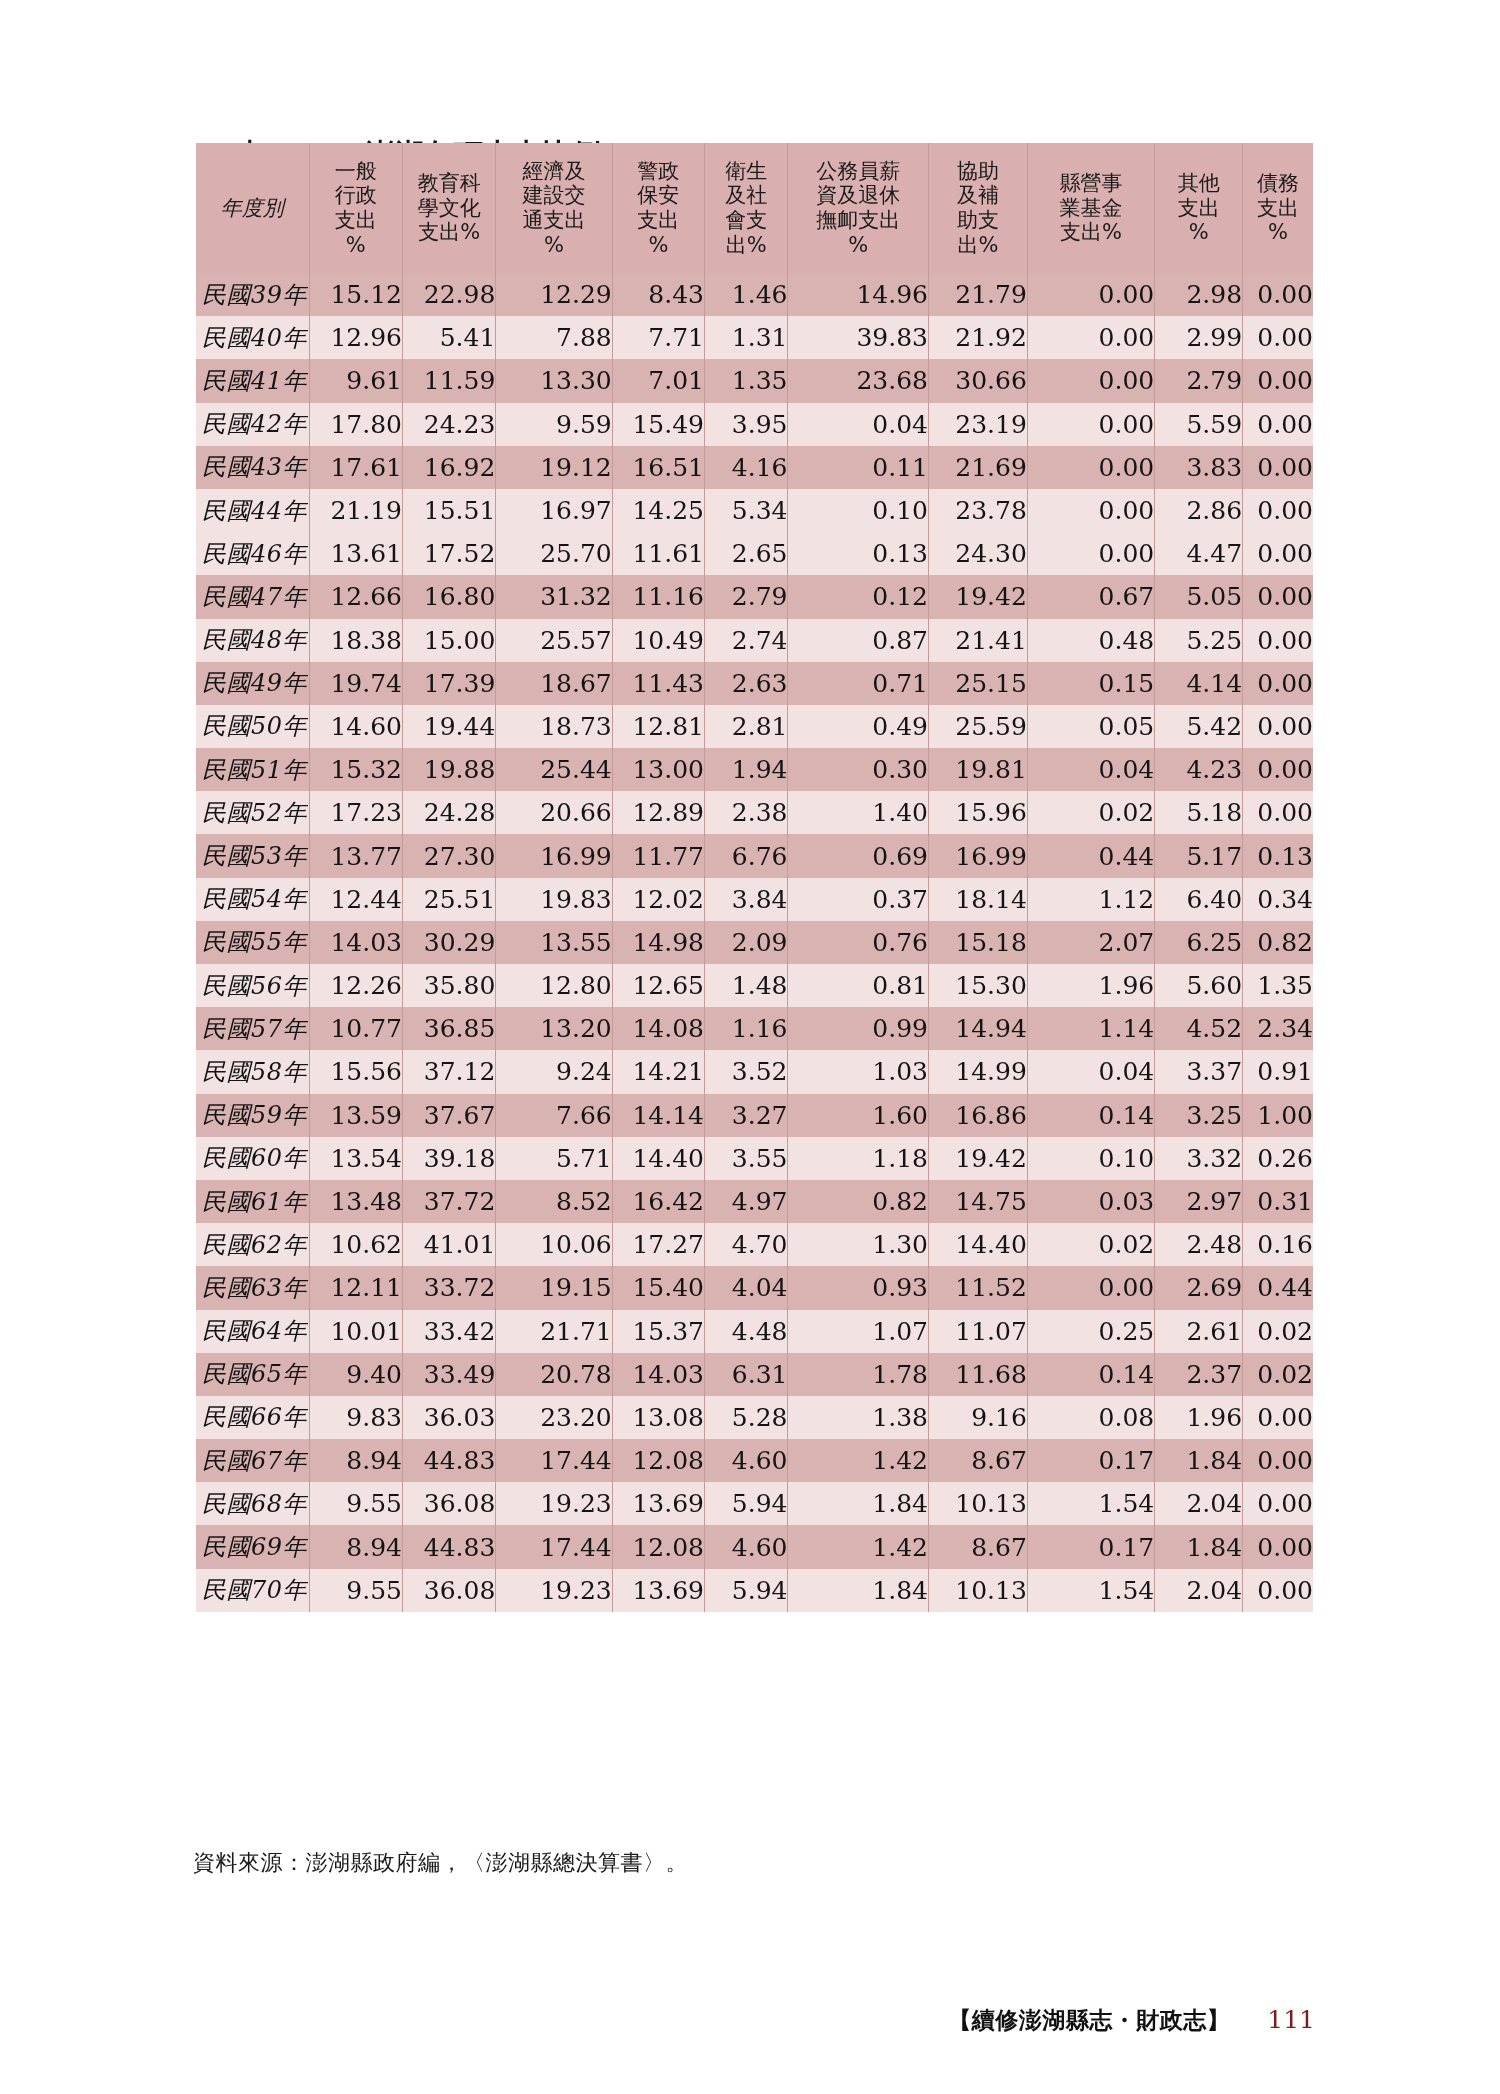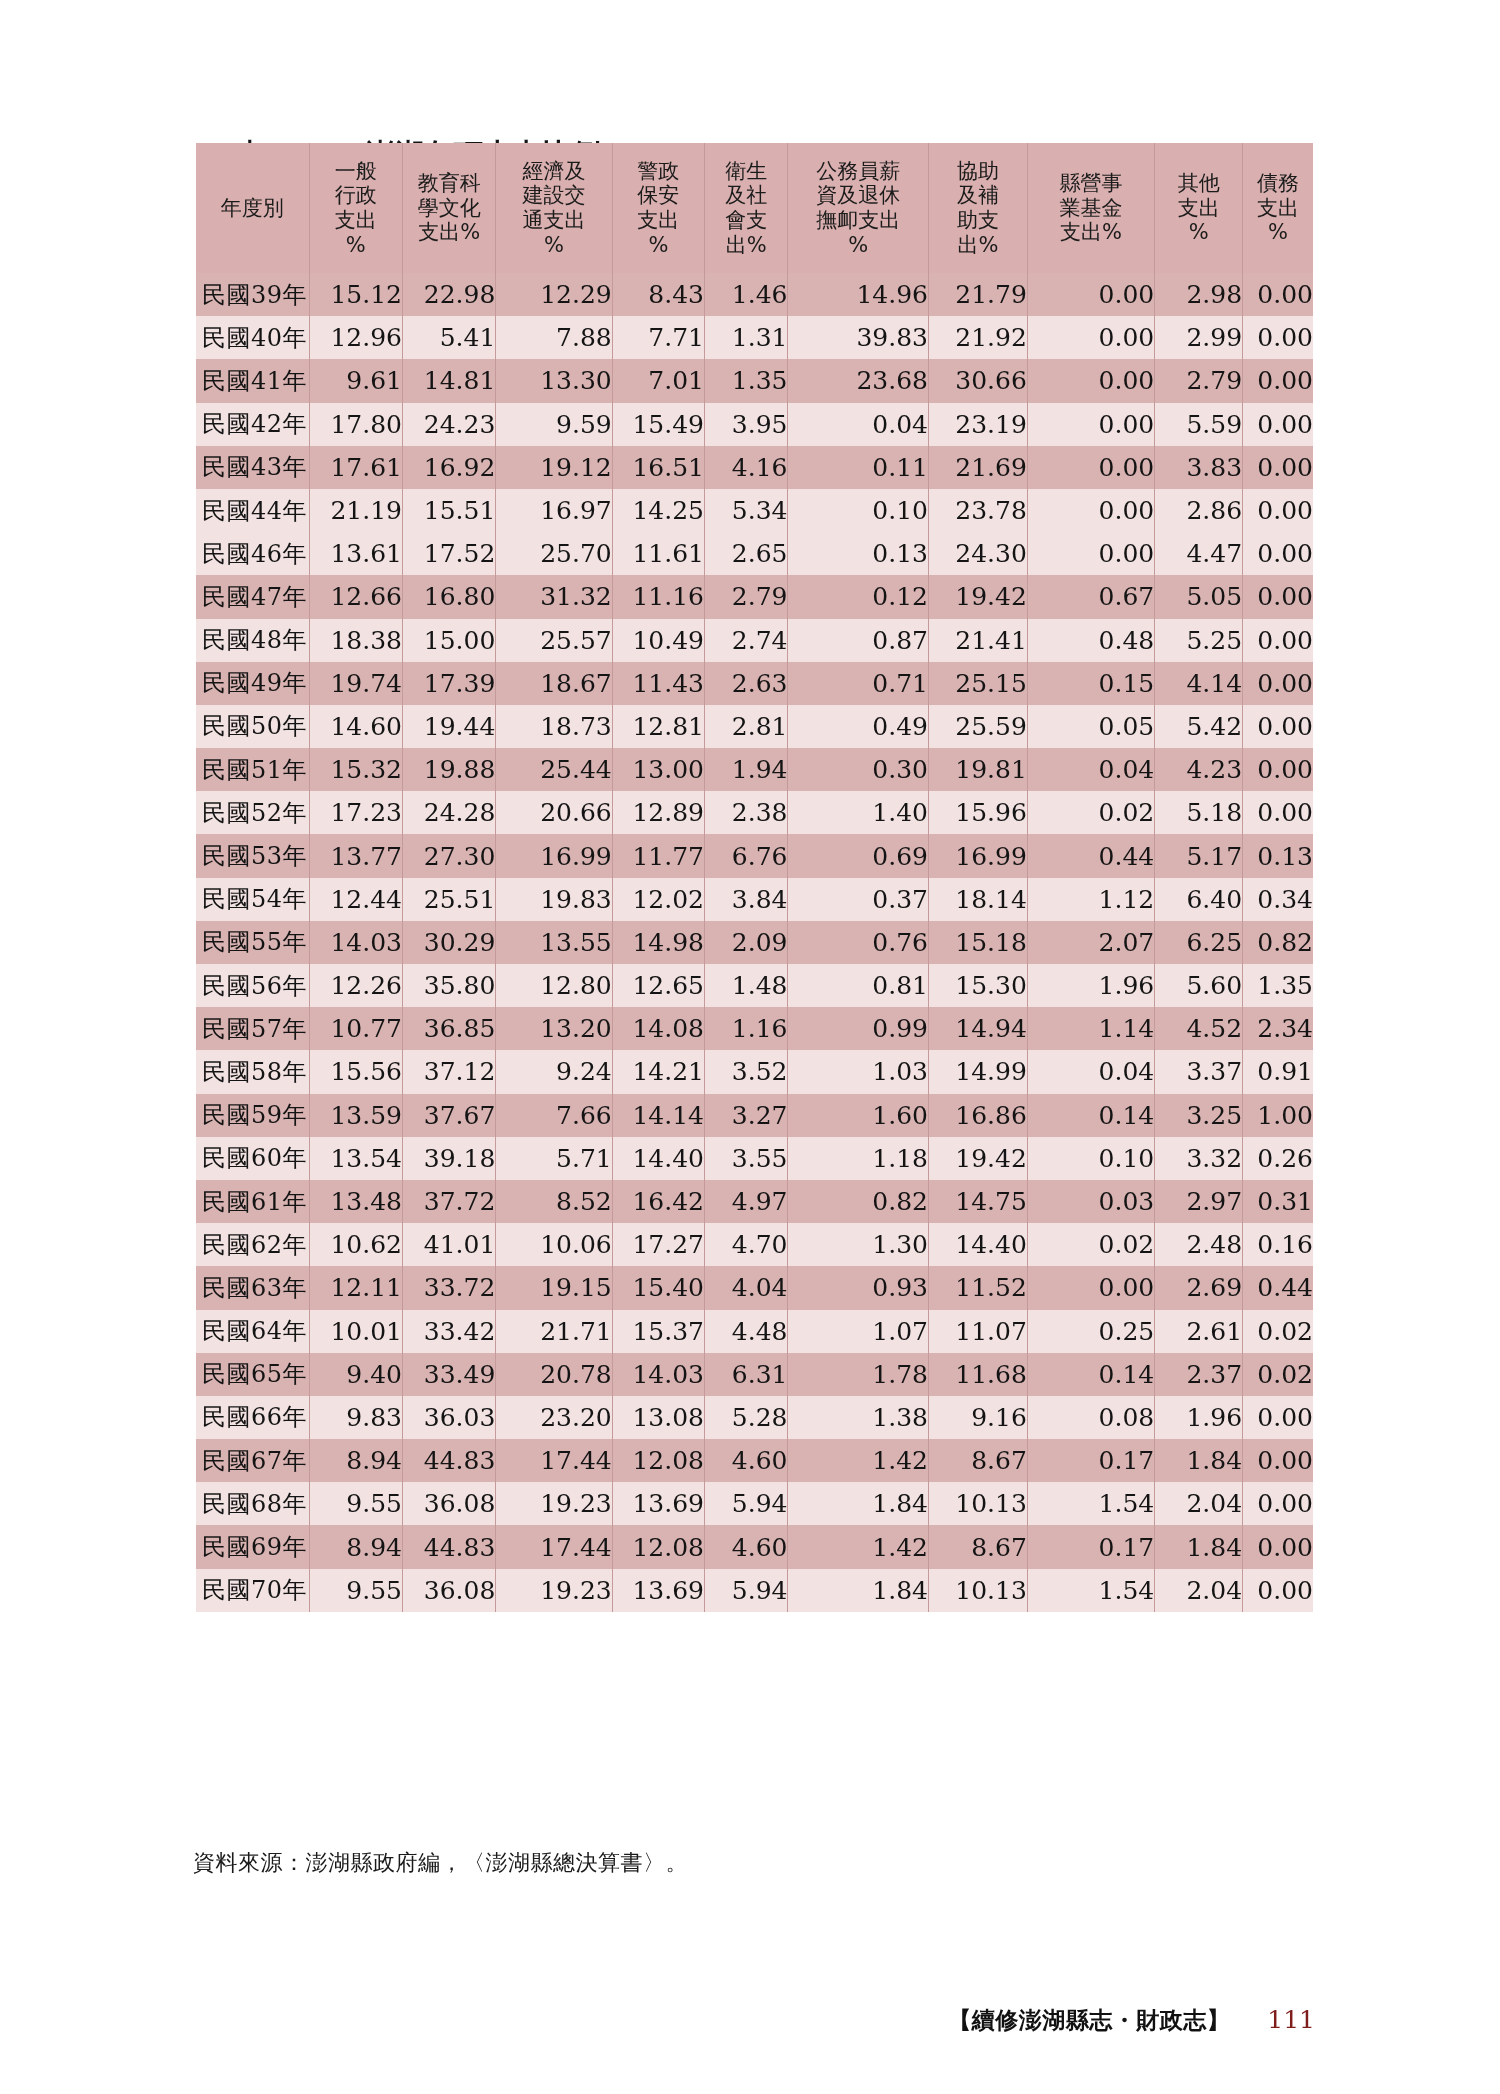--- a/index.html
+++ b/index.html
@@ -56,20 +56,21 @@
   table.data td {
     border-left: 1px solid #c59a9a;
     border-right: 1px solid #c59a9a;
     border-top: 0;
     border-bottom: 0;
     padding: 0;
   }
   table.data th:first-child,
   table.data td:first-child {
     border-left: 0;
+    font-style: italic;
   }
   table.data th:last-child,
   table.data td:last-child {
     border-right: 0;
   }
 
   thead th {
     background: #d9afaf;
     height: 130px;
     vertical-align: middle;
@@ -265,21 +266,21 @@
             <td>1.31</td>
             <td>39.83</td>
             <td>21.92</td>
             <td>0.00</td>
             <td>2.99</td>
             <td>0.00</td>
           </tr>
           <tr class="odd">
             <td class="yr">民國41年</td>
             <td>9.61</td>
-            <td>14.81</td>
+            <td>11.59</td>
             <td>13.30</td>
             <td>7.01</td>
             <td>1.35</td>
             <td>23.68</td>
             <td>30.66</td>
             <td>0.00</td>
             <td>2.79</td>
             <td>0.00</td>
           </tr>
           <tr class="even">

